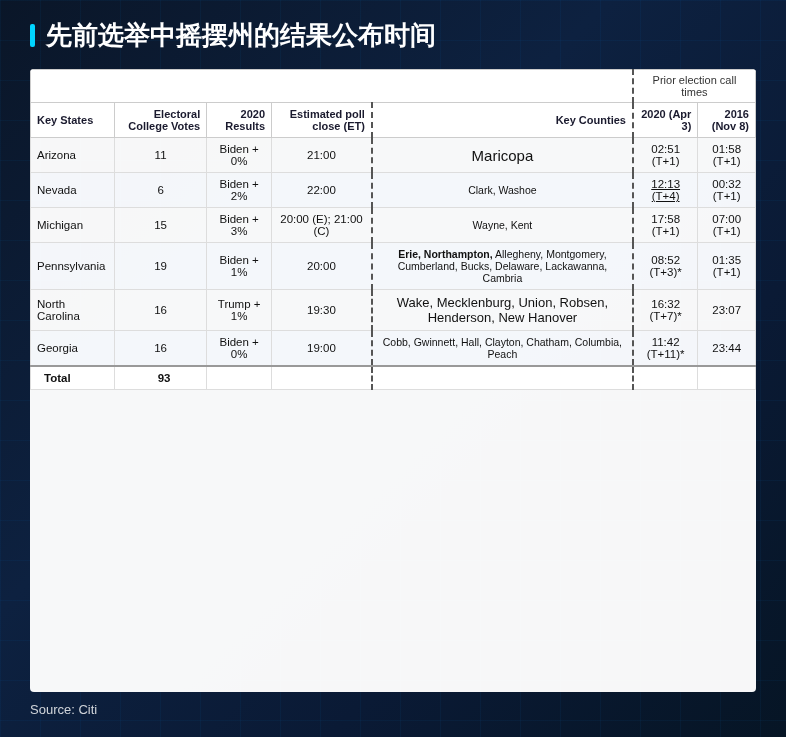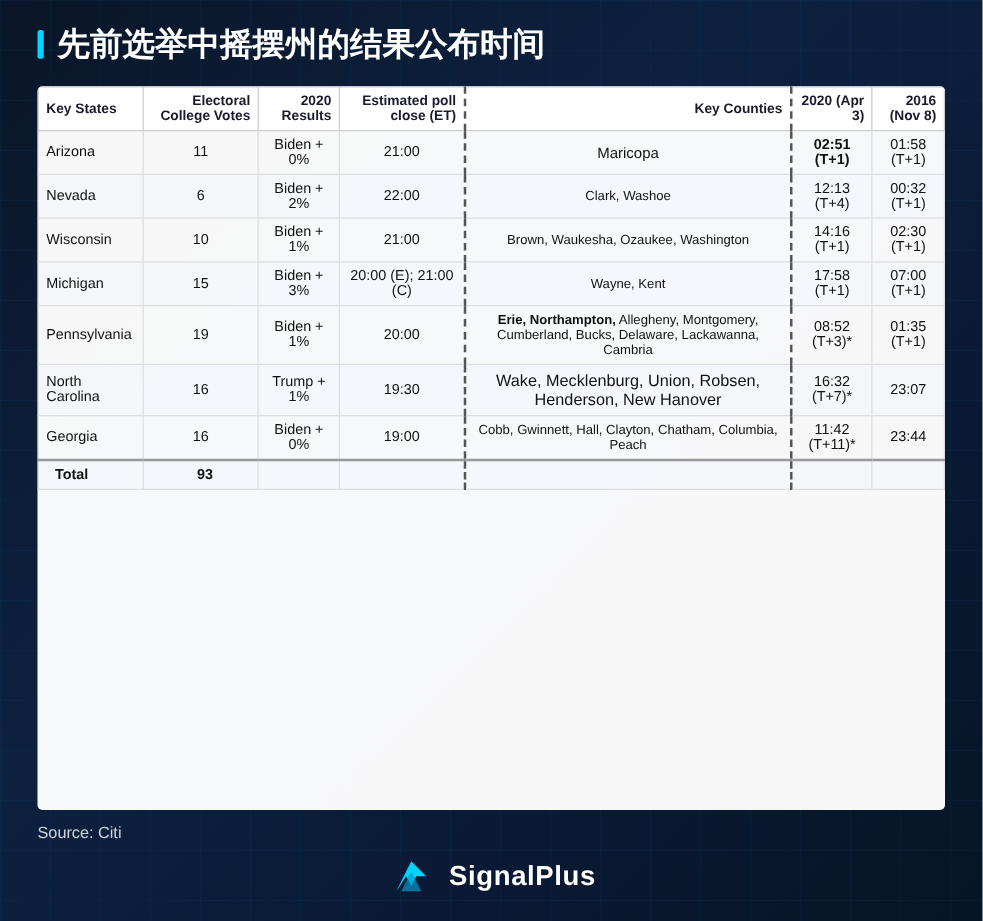--- a/index.html
+++ b/index.html
@@ -175,57 +175,52 @@
 
 <div class="container">
 
   <div class="title-section">
     <h1 class="main-title">先前选举中摇摆州的结果公布时间</h1>
   </div>
 
   <div class="table-wrapper">
     <table>
       <thead>
+        <tr class="header-row-top">
+          <th colspan="5" style="border:1px solid #ccc; background:#fff;"></th>
+          <th colspan="2" class="prior-header" style="border:1px solid #ccc; border-left:2px dashed #555; text-align:center; font-size:11px; font-weight:normal;">Prior election call times</th>
+        </tr>
         <tr class="header-row-main">
           <th class="key-states-header">Key States</th>
           <th>Electoral College Votes</th>
           <th>2020 Results</th>
           <th class="estimated-header">Estimated poll close (ET)</th>
           <th class="key-counties-header" style="border-left:2px dashed #555;">Key Counties</th>
           <th style="border-left:2px dashed #555;">2020 (Apr 3)</th>
           <th>2016 (Nov 8)</th>
         </tr>
       </thead>
       <tbody id="table-body">
       <tr>
         <td class="left-align">Arizona</td>
         <td>11</td>
         <td>Biden + 0%</td>
         <td>21:00</td>
-        <td class="key-counties-td" style="font-size:12px;">Maricopa</td>
-        <td style="border-left:2px dashed #555;font-weight:bold;">02:51 (T+1)</td>
+        <td class="key-counties-td" style="font-size:15px;">Maricopa</td>
+        <td style="border-left:2px dashed #555;">02:51 (T+1)</td>
         <td>01:58 (T+1)</td>
       </tr>
           <tr>
         <td class="left-align">Nevada</td>
         <td>6</td>
         <td>Biden + 2%</td>
         <td>22:00</td>
         <td class="key-counties-td" style="font-size:10.5px;">Clark, Washoe</td>
-        <td style="border-left:2px dashed #555;">12:13 (T+4)</td>
+        <td style="border-left:2px dashed #555;text-decoration:underline;">12:13 (T+4)</td>
         <td>00:32 (T+1)</td>
-      </tr>
-          <tr>
-        <td class="left-align">Wisconsin</td>
-        <td>10</td>
-        <td>Biden + 1%</td>
-        <td>21:00</td>
-        <td class="key-counties-td" style="font-size:10.5px;">Brown, Waukesha, Ozaukee, Washington</td>
-        <td style="border-left:2px dashed #555;">14:16 (T+1)</td>
-        <td>02:30 (T+1)</td>
       </tr>
           <tr>
         <td class="left-align">Michigan</td>
         <td>15</td>
         <td>Biden + 3%</td>
         <td>20:00 (E); 21:00 (C)</td>
         <td class="key-counties-td" style="font-size:10.5px;">Wayne, Kent</td>
         <td style="border-left:2px dashed #555;">17:58 (T+1)</td>
         <td>07:00 (T+1)</td>
       </tr>
@@ -264,21 +259,14 @@
         <td class="key-counties-td"></td>
         <td style="border-left:2px dashed #555;"></td>
         <td></td>
       </tr>
         </tbody>
     </table>
   </div>
 
   <div class="source-text">Source: Citi</div>
 
-  <div class="logo-section">
-    <svg class="logo-icon" viewBox="0 0 40 32" fill="none" xmlns="http://www.w3.org/2000/svg">
-      <path d="M8 28 L20 4 L32 16 L24 16 L20 24 L16 16 Z" fill="#00d4ff"></path>
-      <path d="M12 28 L20 12 L28 28 Z" fill="#0099cc" opacity="0.7"></path>
-    </svg>
-    <span class="logo-text">SignalPlus</span>
-  </div>
 
 </div>
 
 </body></html>

